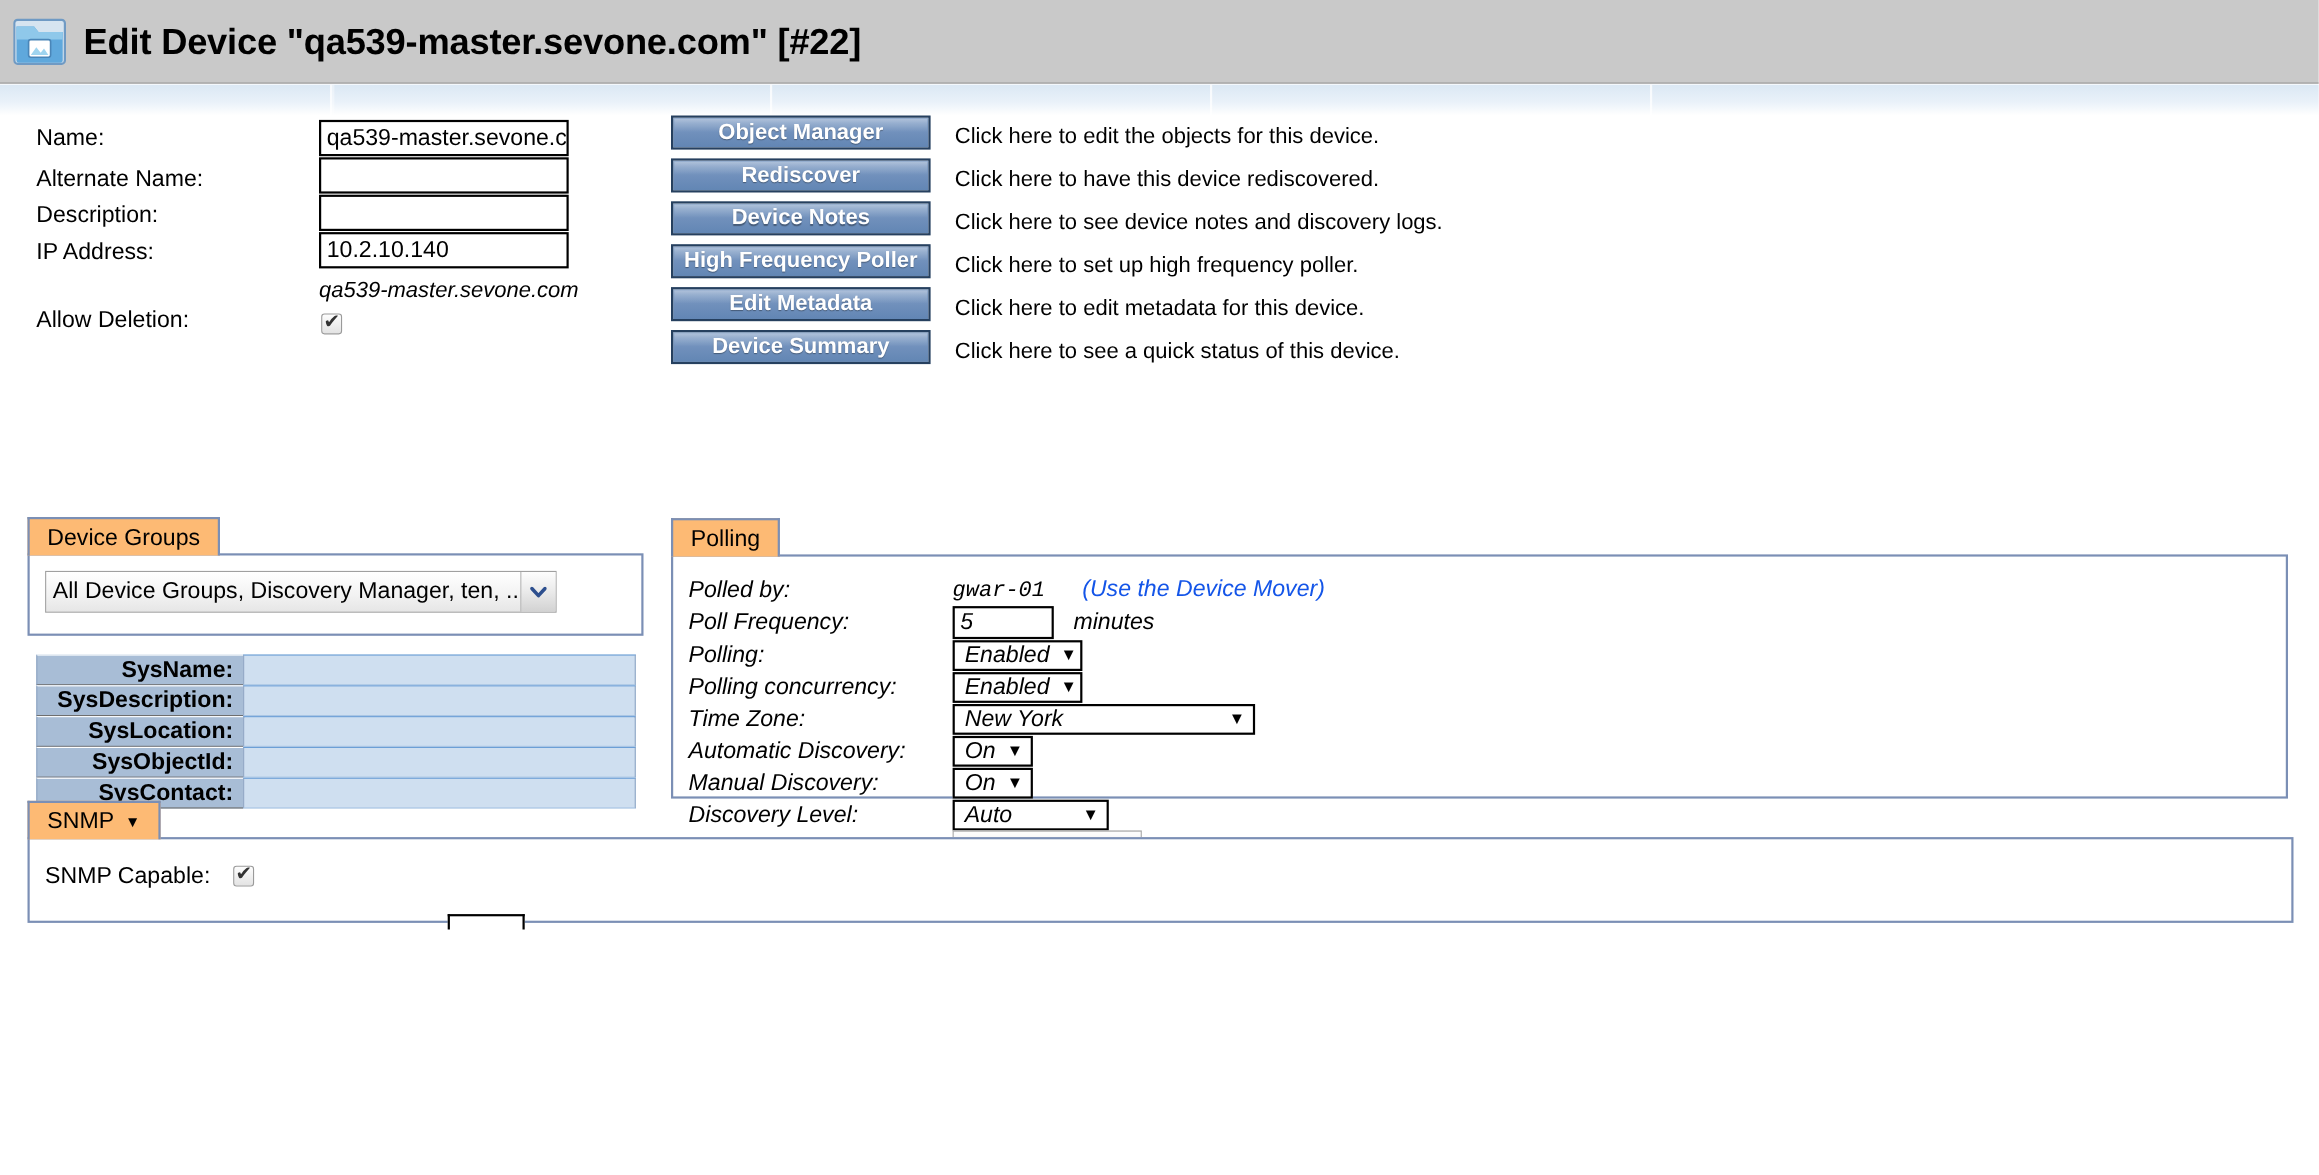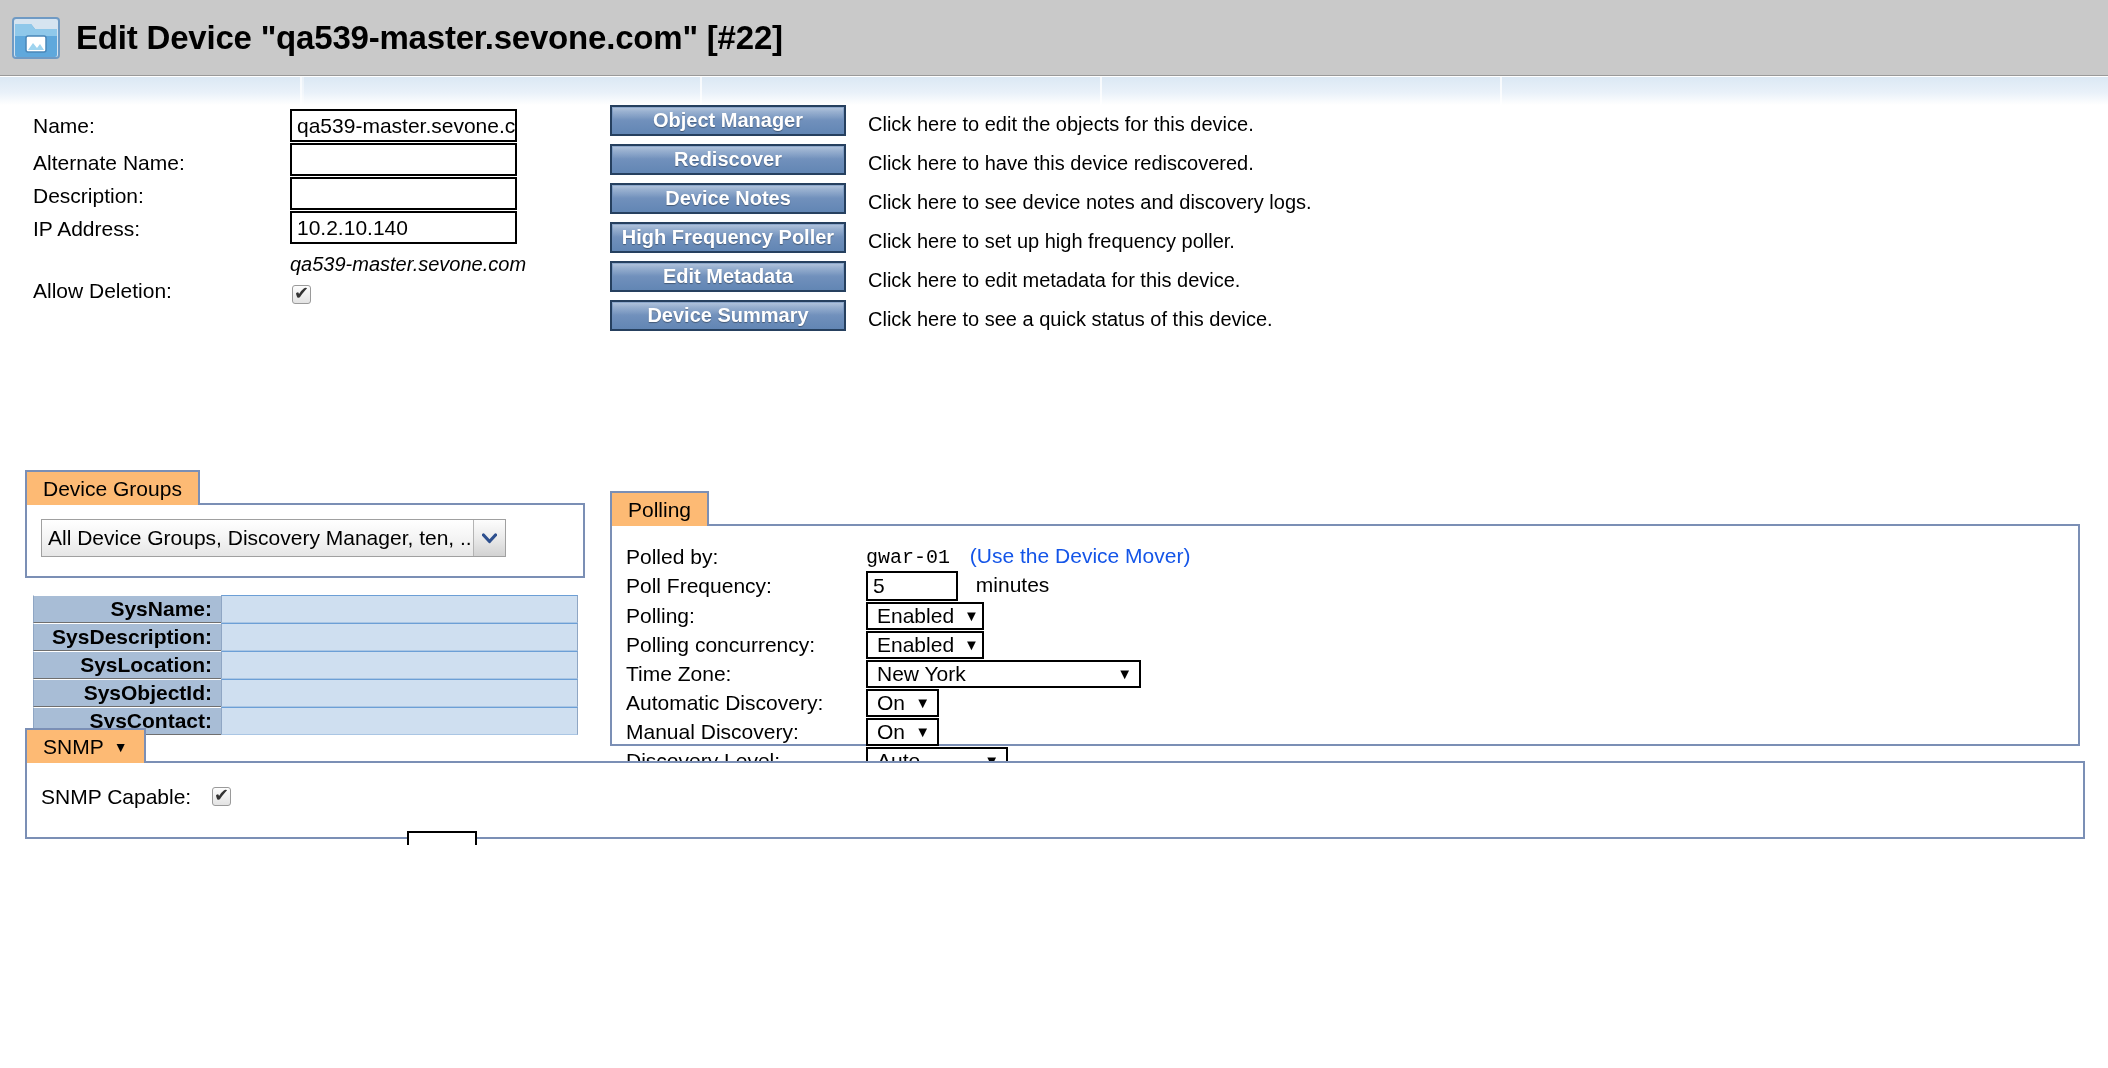--- a/index.html
+++ b/index.html
@@ -142,27 +142,27 @@
     border-top:1px solid #ffffff; border-bottom:1px solid #6f6f6f;
     border-left:1px solid #8fa6c4;
   }
   #systable td.v {
     background:#cfdff0;
     border-top:1px solid #6c9fd6; border-bottom:1px solid #aac6e4;
     border-left:1px solid #8fa6c4; border-right:1px solid #8fa6c4;
   }
 
   
-  #polwrap { left:610px; top:491px; width:1470px; }
+  #polwrap { left:610px; top:471px; width:1470px; }
   #polwrap .tabbody { height:222px; }
   #poltable { position:absolute; left:14px; top:16px; border-collapse:collapse; }
-  #poltable td { font-size:21px; padding:0; height:29px; vertical-align:middle; white-space:nowrap; }
+  #poltable td { font-size:21px; padding:0; height:29px; vertical-align:middle; white-space:nowrap;font-style:italic; }
   #poltable td.pk { width:240px; }
   .mono { font-family:"Liberation Mono", monospace; font-size:20px; }
-  .bluelink { color:#1455e8; font-size:21px; margin-left:14px; cursor:pointer; }
+  .bluelink { color:#1455e8; font-size:21px; margin-left:28px; cursor:pointer; }
 
   .dd {
     display:inline-flex; align-items:center; justify-content:space-between;
     border:2px solid #000; background:#fff; height:28px;
     font-size:21px; padding:0 7px 0 9px; color:#000; cursor:pointer;
     line-height:24px;
   }
   .dd .car { font-size:15px; margin-left:10px; }
   .dd3d {
     display:inline-flex; align-items:center; justify-content:space-between;

